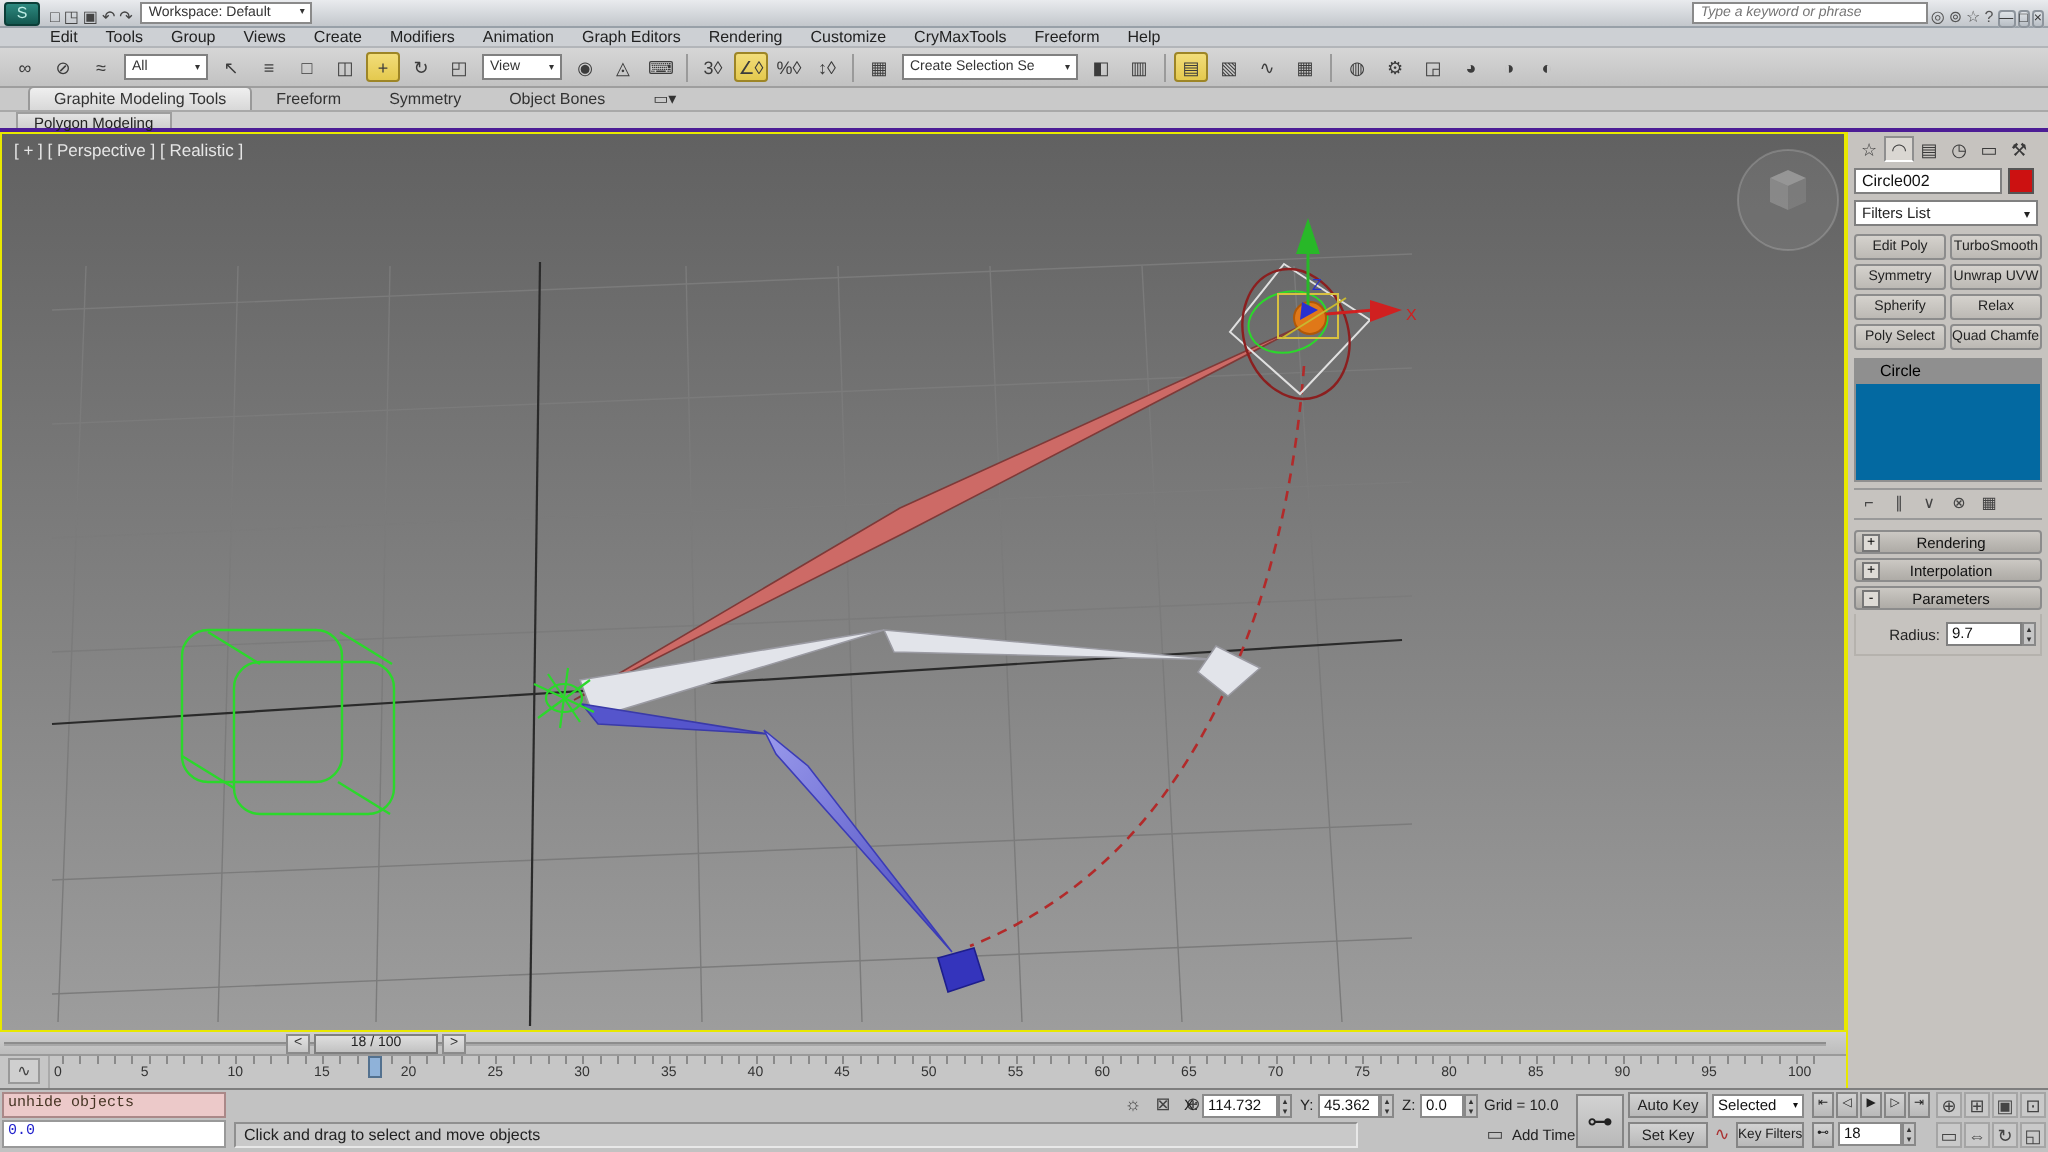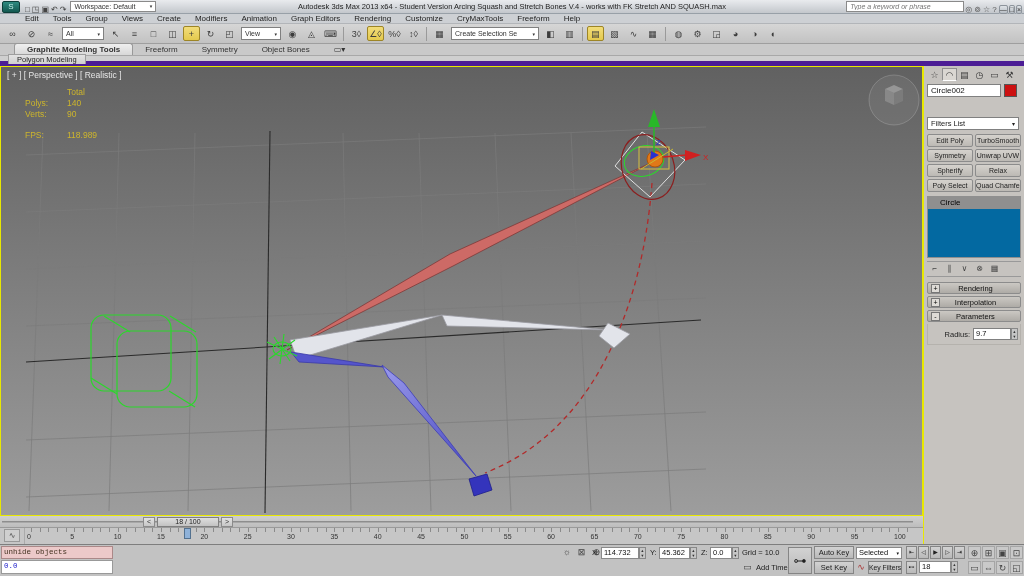--- a/index.html
+++ b/index.html
@@ -21,22 +21,22 @@
   
   #toolbar{height:20px;background:linear-gradient(#d6d6d6,#c2c2c2);border-bottom:1px solid #9e9e9e;display:flex;align-items:center;padding:0 3px}
   .tbtn{display:inline-block;width:17px;height:15px;font-size:9px;line-height:14px;text-align:center;color:#3c3c3c;margin:0 1px;border:1px solid transparent;border-radius:2px}
   .tbtn.on{background:linear-gradient(#f2dd7a,#e4c94e);border:1px solid #9d8526}
   .dd{display:inline-flex;align-items:center;height:13px;background:#fff;border:1px solid #808080;font-size:7px;color:#333;padding:0 3px;margin:0 2px;overflow:hidden;white-space:nowrap}
   .dd i{font-style:normal;margin-left:auto;font-size:5px;padding-left:2px}
   .tsep{display:inline-block;width:1px;height:14px;background:#9a9a9a;margin:0 3px}
   
   #ribbontabs{height:12px;background:#c9c9c9;display:flex;align-items:flex-end;padding-left:14px;border-bottom:1px solid #a8a8a8}
   .rtab{font-size:8px;padding:1px 12px;color:#333}
-  .rtab.on{background:linear-gradient(#efefef,#d8d8d8);border:1px solid #999;border-bottom:none;border-radius:3px 3px 0 0;font-weight:bold}
-  #ribbonpanel{height:10px;background:#cfcfcf;border-bottom:5px solid #4c1d95;display:flex;align-items:center;padding-left:8px}
+  .rtab.on{background:linear-gradient(#efefef,#d8d8d8);border:1px solid #999;border-bottom:none;border-radius:3px 3px 0 0;font-weight:normal}
+  #ribbonpanel{height:10px;background:#cfcfcf;border-bottom:2px solid #4c1d95;display:flex;padding-left:8px}
   #panel-tab{font-size:7.5px;background:linear-gradient(#e3e3e3,#cfcfcf);border:1px solid #9e9e9e;border-bottom:none;padding:0 8px;line-height:9px;color:#222}
   
   #mainrow{display:flex;height:478px}
   #vpcol{width:924px;border-right:1px solid #e8e800}
   #viewport{position:relative;width:923px;height:450px;border:1px solid #e8e800;background:linear-gradient(#616161,#9d9d9d)}
   #vp-label{position:absolute;left:6px;top:3px;font-size:8.5px;color:#e6e6e6}
   #vp-stats{position:absolute;left:24px;top:20px;font-size:8.5px;color:#cdb52c;line-height:11px}
   #vp-stats .srow{display:flex}
   #vp-stats .sl{width:34px;text-align:left}
   #vp-stats .sv{margin-left:8px}
@@ -61,21 +61,21 @@
   .spin{width:7px;background:#c6c6c6;border:1px solid #888;font-size:4.5px;line-height:5px;text-align:center;color:#333}
   .sbtn{background:linear-gradient(#d2d2d2,#b9b9b9);border:1px solid #858585;text-align:center;color:#222;overflow:hidden;white-space:nowrap}
   .gicon{font-size:9px;line-height:13px;text-align:center;color:#444}
   #listener-pink{background:#ecc9c9;border:1px solid #a88;color:#432;font-family:"Liberation Mono",monospace;font-size:7.5px;line-height:11px;padding:0 2px}
   #listener-white{background:#fff;border:1px solid #999;color:#2222cc;font-family:"Liberation Mono",monospace;font-size:7.5px;line-height:11px;padding:0 2px}
   
   #cmdpanel{flex:1;background:#c6c3bf;padding:2px 3px;font-size:8px}
   #ctabs{display:flex;margin-bottom:3px}
   .ctab{width:15px;height:13px;font-size:9px;line-height:12px;text-align:center;color:#3a3a3a;border:1px solid transparent}
   .ctab.on{background:#dad7d2;border:1px solid #8f8f8f;border-bottom-color:#fff}
-  #namerow{display:flex;margin-bottom:20px}
+  #namerow{display:flex;margin-bottom:3px}
   #objname{width:74px;height:13px;background:#fff;border:1px solid #808080;font-size:8px;line-height:11px;padding:0 3px;color:#111}
   #objcolor{width:13px;height:13px;border:1px solid #555;margin-left:3px}
   #modlist{display:flex;align-items:center;width:92px;height:13px;background:#fff;border:1px solid #808080;font-size:7.5px;padding:0 3px;color:#222;margin-bottom:4px}
   #modlist i{font-style:normal;margin-left:auto;font-size:6px}
   #modgrid{display:grid;grid-template-columns:1fr 1fr;gap:2px;margin-bottom:4px}
   .modbtn{height:13px;background:linear-gradient(#d5d2cd,#bcb9b4);border:1px solid #8c8c8c;border-radius:2px;font-size:7px;line-height:11px;text-align:center;color:#222;overflow:hidden;white-space:nowrap}
   #stack{height:62px;background:#0369a1;border:1px solid #8f8f8f;margin-bottom:3px;overflow:hidden}
   .stackitem{height:12px;font-size:8px;line-height:12px;padding-left:12px;color:#000}
   .stackitem.sel{background:#8f8f8f}
   #stacktools{display:flex;border-top:1px solid #999;border-bottom:1px solid #999;padding:1px 0;margin-bottom:5px}
@@ -90,21 +90,20 @@
 </head>
 <body>
 
 <div id="titlebar">
   <div id="app-btn">S</div>
   <span id="qa"><span class="qabtn">□</span><span class="qabtn">◳</span><span class="qabtn">▣</span><span class="qabtn">↶</span><span class="qabtn">↷</span></span>
   <span id="workspace">
       <span>Workspace: Default</span>
       <i>▾</i>
     </span>
-  <div id="win-title">Autodesk 3ds Max 2013 x64  - Student Version   Arcing Squash and Stretch Bones V.4 - works with FK Stretch AND SQUASH.max</div>
   <div id="search-cluster">
     <input id="search-box" placeholder="Type a keyword or phrase" style="">
     <span id="sicons"><span class="sic">◎</span><span class="sic">⊚</span><span class="sic">☆</span><span class="sic">?</span></span>
     <span id="wbtns"><span class="winbtn">—</span><span class="winbtn">□</span><span class="winbtn">×</span></span>
   </div>
 </div>
 
 <div id="menubar">
     <span class="menu-item">Edit</span>
     <span class="menu-item">Tools</span>
@@ -248,39 +247,20 @@
         </g>
 
         <g>
           <circle cx="893" cy="97" r="25" fill="rgba(255,255,255,0.06)" stroke="rgba(255,255,255,0.18)"></circle>
           <polygon points="884,86 893,82 902,86 893,90" fill="rgba(225,225,225,0.35)"></polygon>
           <polygon points="884,86 893,90 893,102 884,98" fill="rgba(185,185,185,0.35)"></polygon>
           <polygon points="893,90 902,86 902,98 893,102" fill="rgba(150,150,150,0.35)"></polygon>
         </g>
       </svg>
       <div id="vp-label">[ + ] [ Perspective ] [ Realistic ]</div>
-      <div id="vp-stats">
-        <div class="srow">
-            <span class="sl"></span>
-            <span class="sv">Total</span>
-          </div>
-        <div class="srow">
-            <span class="sl">Polys:</span>
-            <span class="sv">140</span>
-          </div>
-        <div class="srow">
-            <span class="sl">Verts:</span>
-            <span class="sv">90</span>
-          </div>
-        <div class="gap"></div>
-        <div class="srow">
-            <span class="sl">FPS:</span>
-            <span class="sv">118.989</span>
-          </div>
-      </div>
     </div>
 
     <div id="timeslider">
       <div id="ts-track"></div>
       <div class="tsbtn" style="left:143px;width:12px">&lt;</div>
       <div id="ts-handle">18 / 100</div>
       <div class="tsbtn" style="left:221px;width:12px">&gt;</div>
     </div>
 
     <div id="trackbar">
@@ -368,20 +348,21 @@
       <span id="radius-label">Radius:</span>
       <span id="radius-field">9.7</span>
       <span class="spin" style="height:12px;display:inline-block">▴<br>▾</span>
     </div>
   </div>
 </div>
 
 <div id="statusbar">
   <div class="abs" id="listener-pink" style="left:1px;top:1px;width:112px;height:13px">unhide objects</div>
   <div class="abs" id="listener-white" style="left:1px;top:15px;width:112px;height:14px">0.0</div>
+  <div class="abs inset" style="left:117px;top:16px;width:562px;height:13px">Click and drag to select and move objects</div>
   <div class="abs" id="sb-icons" style="left:559px;top:1px;height:13px"><span class="gicon" style="display: inline-block; width: 15px;">☼</span><span class="gicon" style="display: inline-block; width: 15px;">⊠</span><span class="gicon" style="display: inline-block; width: 15px;">⊕</span></div>
   <span class="abs slabel" style="left:592px;top:1px">X:</span>
   <span class="abs sfield" style="left:601px;top:2px;width:38px">114.732</span>
   <span class="abs spin" style="left:639px;top:2px;height:12px">▴<br>▾</span>
   <span class="abs slabel" style="left:650px;top:1px">Y:</span>
   <span class="abs sfield" style="left:659px;top:2px;width:31px">45.362</span>
   <span class="abs spin" style="left:690px;top:2px;height:12px">▴<br>▾</span>
   <span class="abs slabel" style="left:701px;top:1px">Z:</span>
   <span class="abs sfield" style="left:710px;top:2px;width:22px">0.0</span>
   <span class="abs spin" style="left:732px;top:2px;height:12px">▴<br>▾</span>

